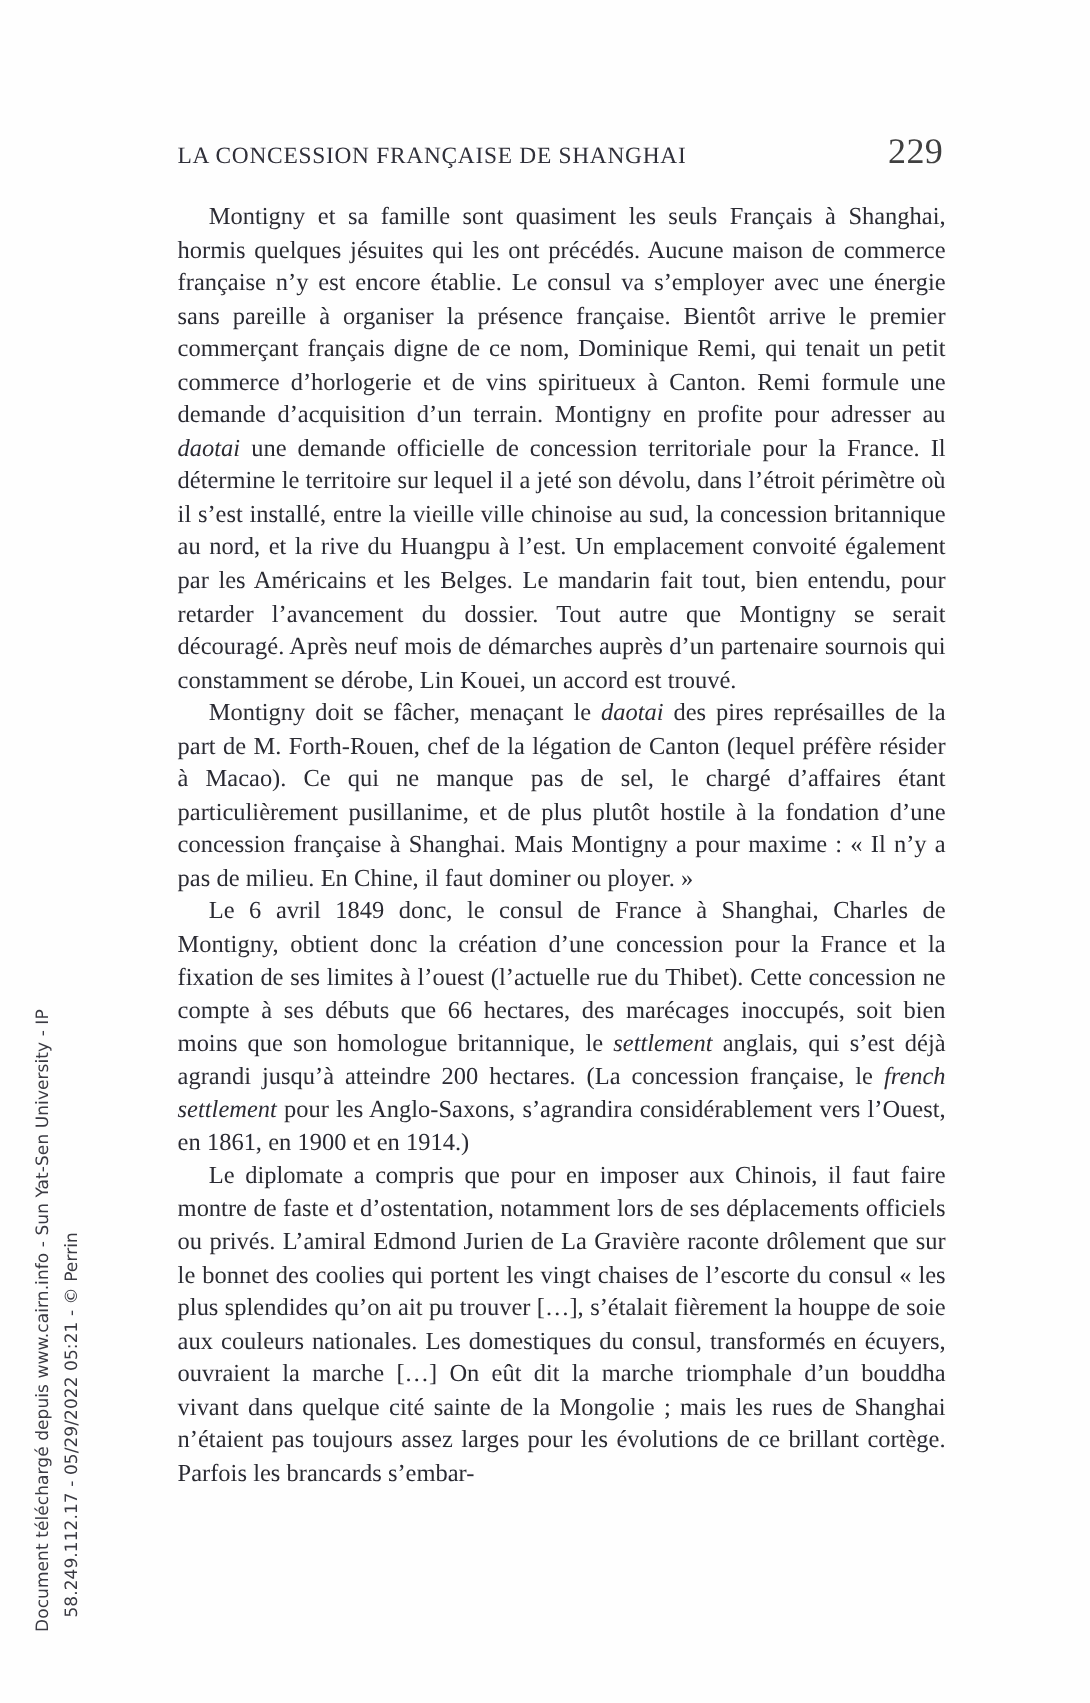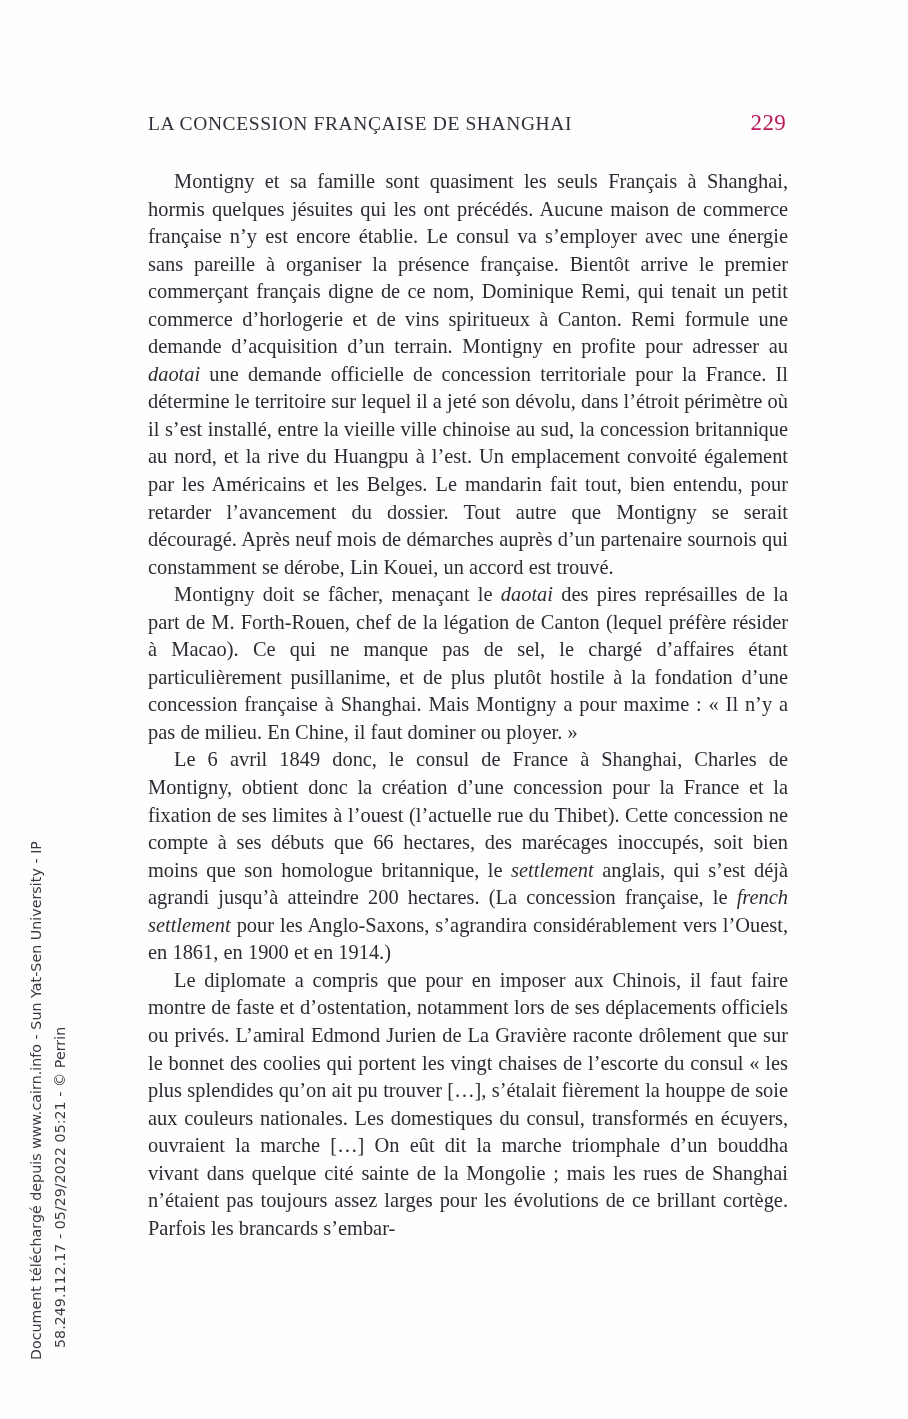--- a/index.html
+++ b/index.html
@@ -35,22 +35,22 @@
     justify-content: space-between;
   }
   .header-title {
     font-size: 19.5px;
     letter-spacing: 0.6px;
     color: #30303a;
     white-space: nowrap;
     font-variant: normal;
   }
   .header-folio {
-    font-size: 23px;
-    color: #be185d;
+    font-size: 30px;
+    color: #404040;
     letter-spacing: 0.3px;
   }
 
   
   .column {
     position: absolute;
     top: 168px;
     left: 148px;
     width: 640px;
   }

